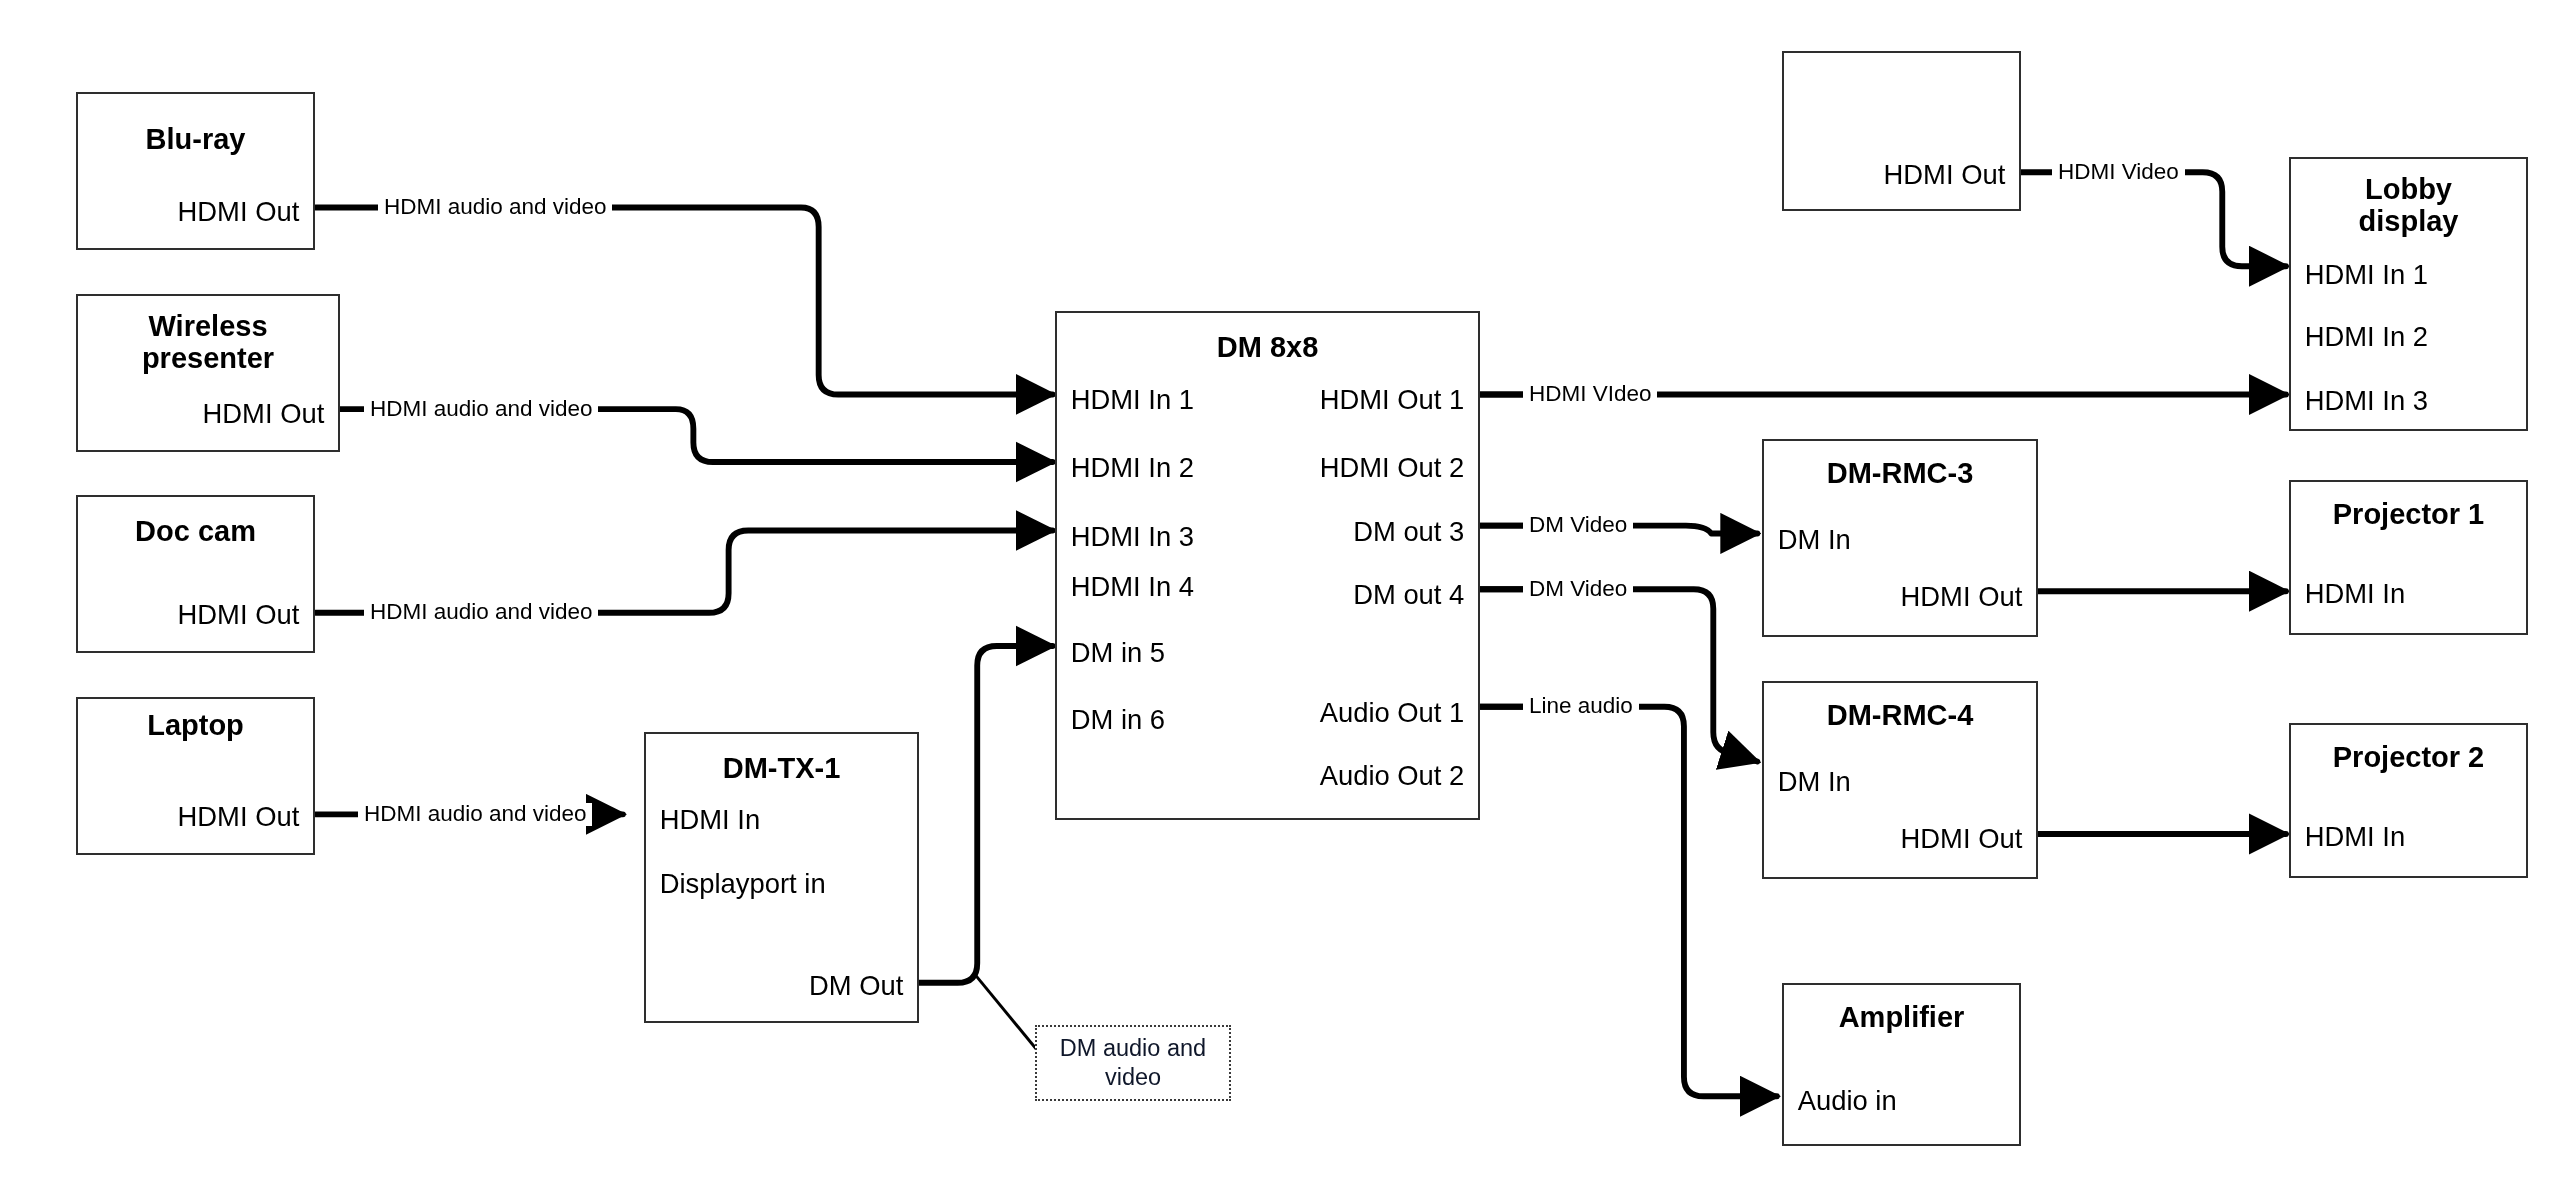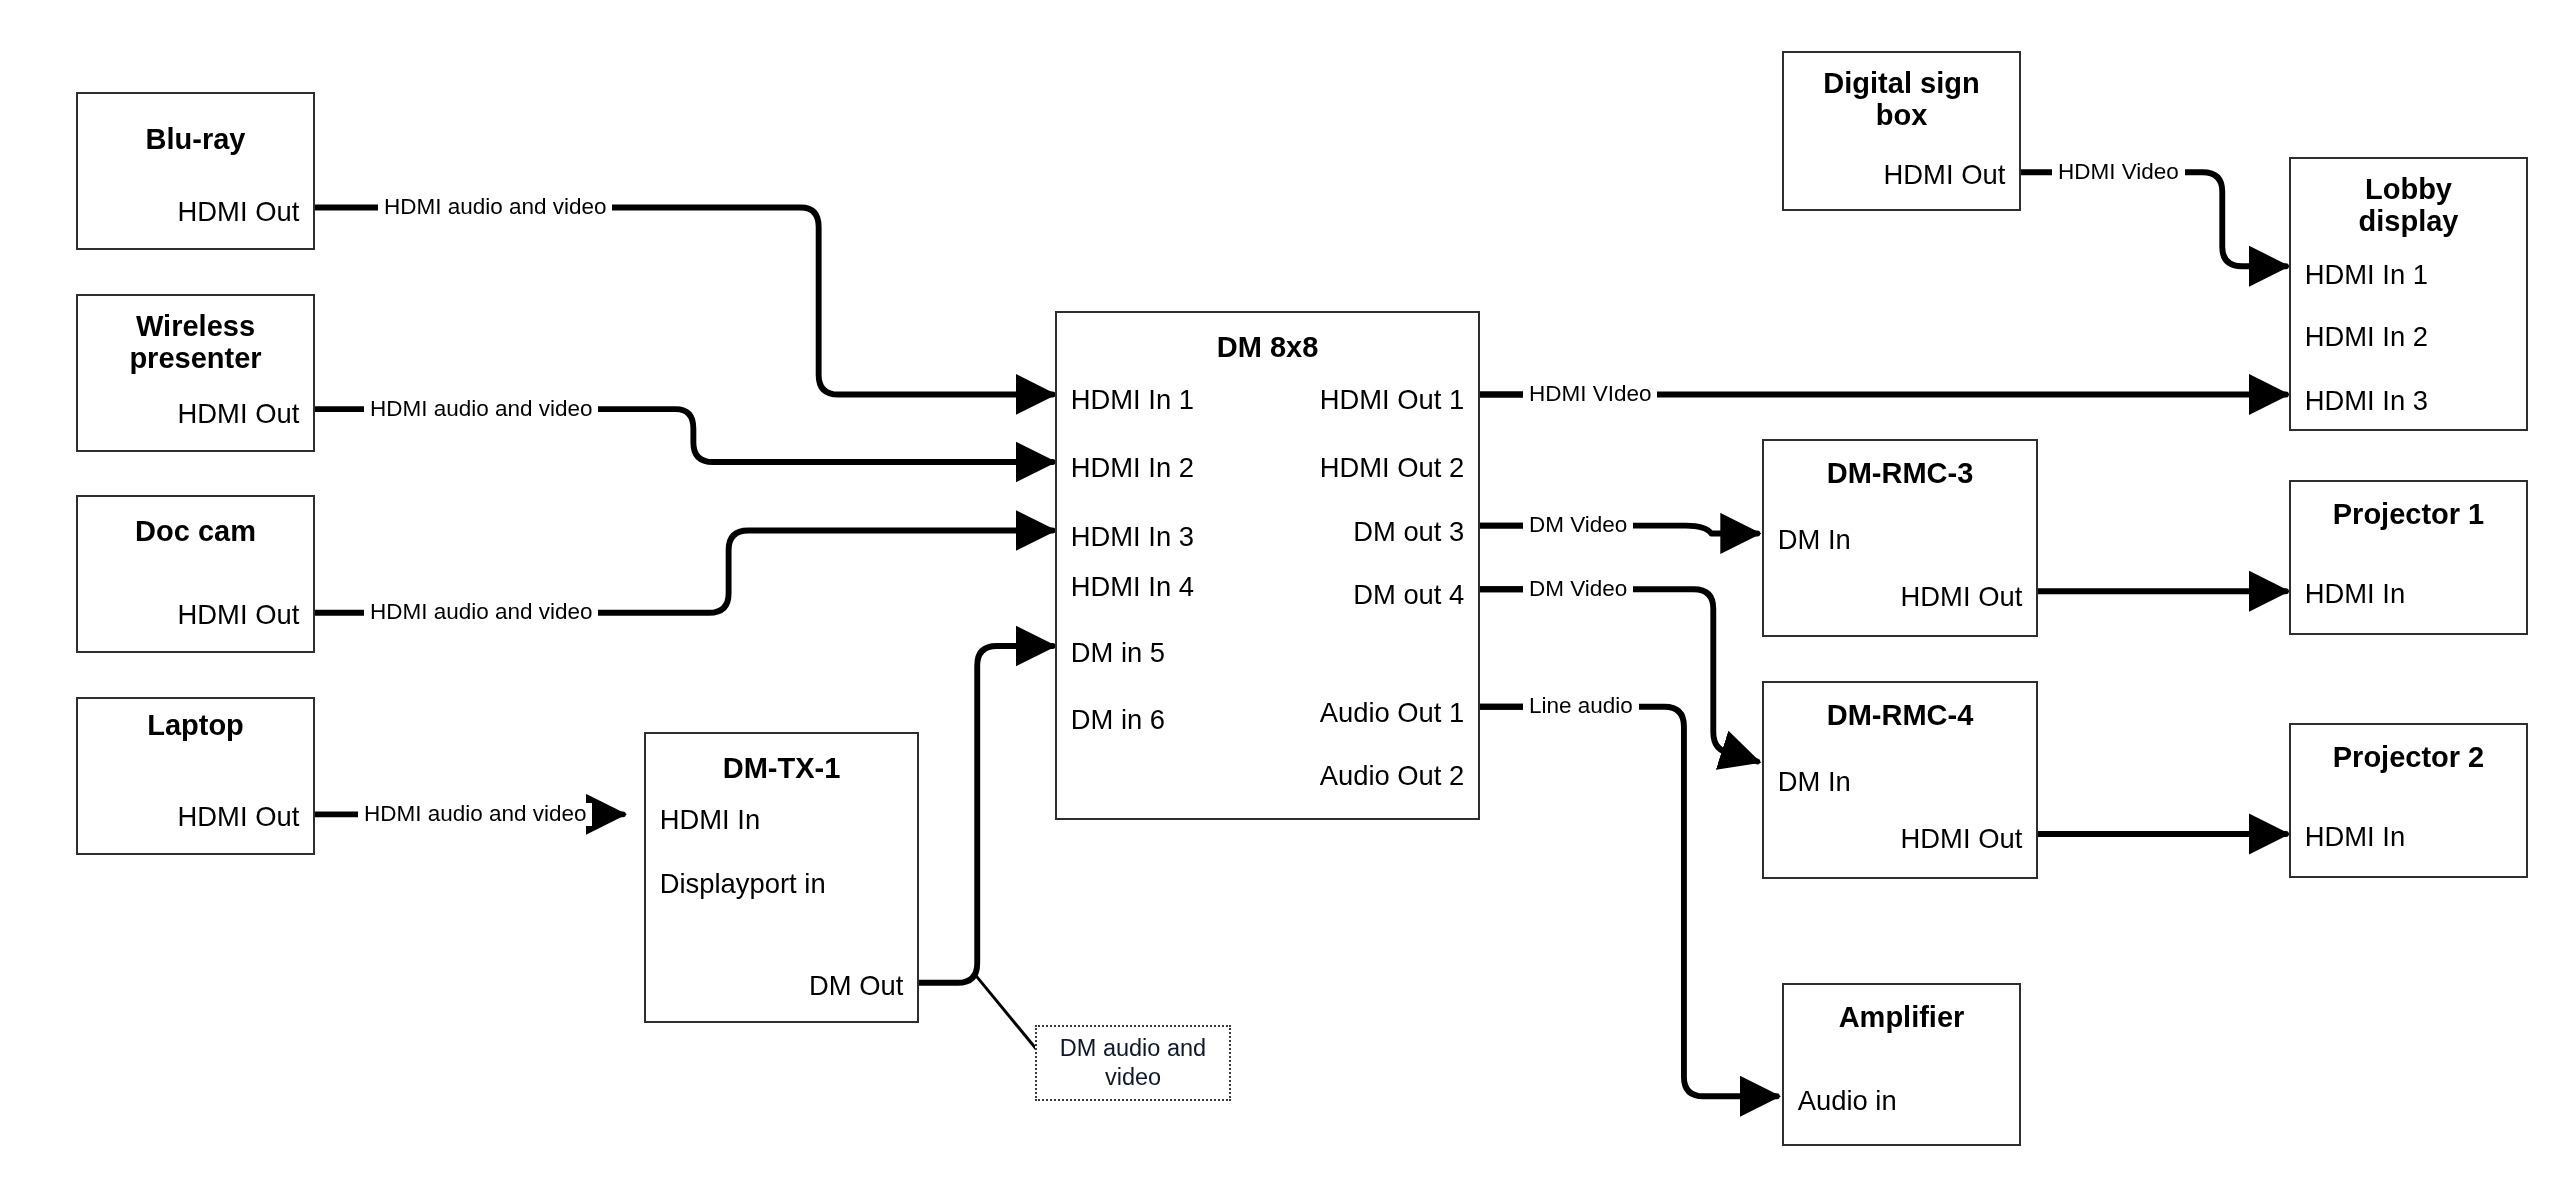--- a/index.html
+++ b/index.html
@@ -115,21 +115,21 @@
     </g>
 
     <line x1="996" y1="996" x2="1070" y2="1086" stroke="#000000" stroke-width="3"></line>
   </svg>
 
   <div class="node" style="left:76px; top:92px; width:239px; height:158px;">
     <div class="title" style="margin-top:29px;">Blu-ray</div>
     <div class="port right" style="top:104px;">HDMI Out</div>
   </div>
 
-  <div class="node" style="left:76px; top:294px; width:239px; height:158px;">
+  <div class="node" style="left:76px; top:294px; width:264px; height:158px;">
     <div class="title" style="margin-top:13.7px; white-space:pre-line;">Wireless
 presenter</div>
     <div class="port right" style="top:104px;">HDMI Out</div>
   </div>
 
   <div class="node" style="left:76px; top:495px; width:239px; height:158px;">
     <div class="title" style="margin-top:17.6px;">Doc cam</div>
     <div class="port right" style="top:104px;">HDMI Out</div>
   </div>
 
@@ -157,22 +157,20 @@
 
     <div class="port right" style="top:73px;">HDMI Out 1</div>
     <div class="port right" style="top:141px;">HDMI Out 2</div>
     <div class="port right" style="top:205px;">DM out 3</div>
     <div class="port right" style="top:268px;">DM out 4</div>
     <div class="port right" style="top:386px;">Audio Out 1</div>
     <div class="port right" style="top:449px;">Audio Out 2</div>
   </div>
 
   <div class="node" style="left:1782px; top:51px; width:239px; height:160px;">
-    <div class="title" style="margin-top:13.7px; white-space:pre-line;">Digital sign
-box</div>
     <div class="port right" style="top:108px;">HDMI Out</div>
   </div>
 
   <div class="node" style="left:2289px; top:157px; width:239px; height:274px;">
     <div class="title" style="margin-top:13.7px; white-space:pre-line;">Lobby
 display</div>
     <div class="port left" style="top:102px;">HDMI In 1</div>
     <div class="port left" style="top:164px;">HDMI In 2</div>
     <div class="port left" style="top:228px;">HDMI In 3</div>
   </div>

